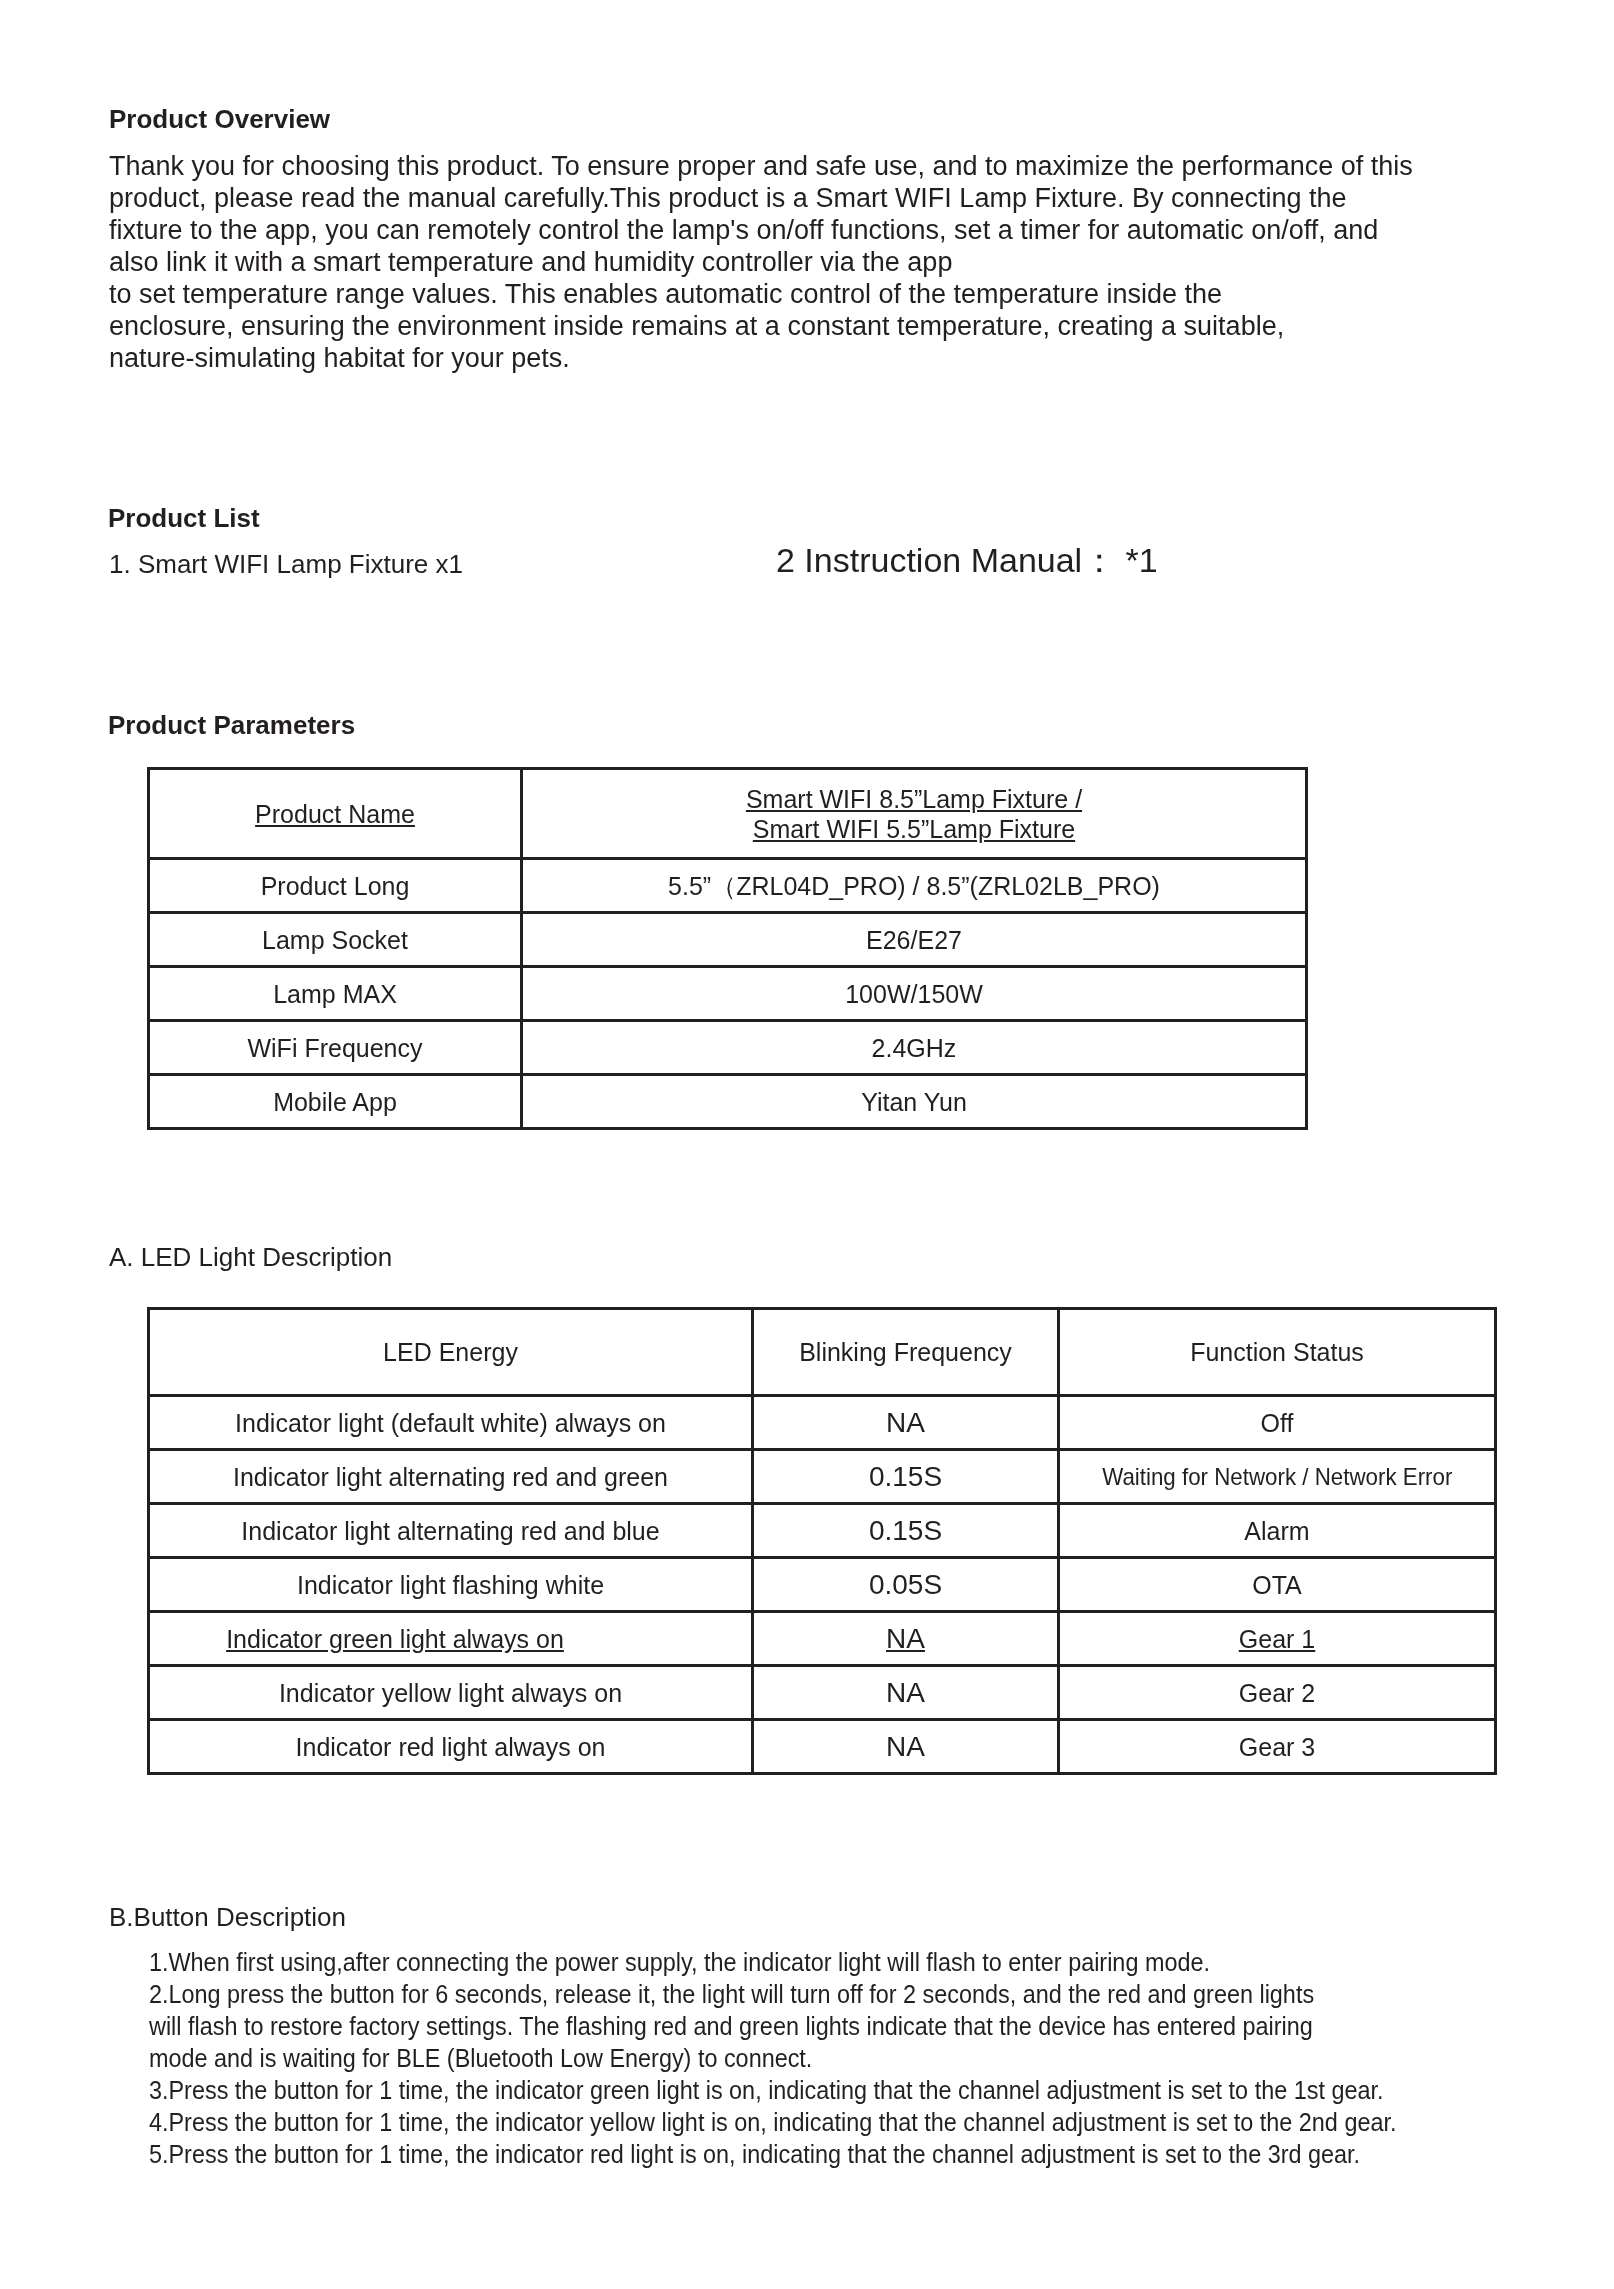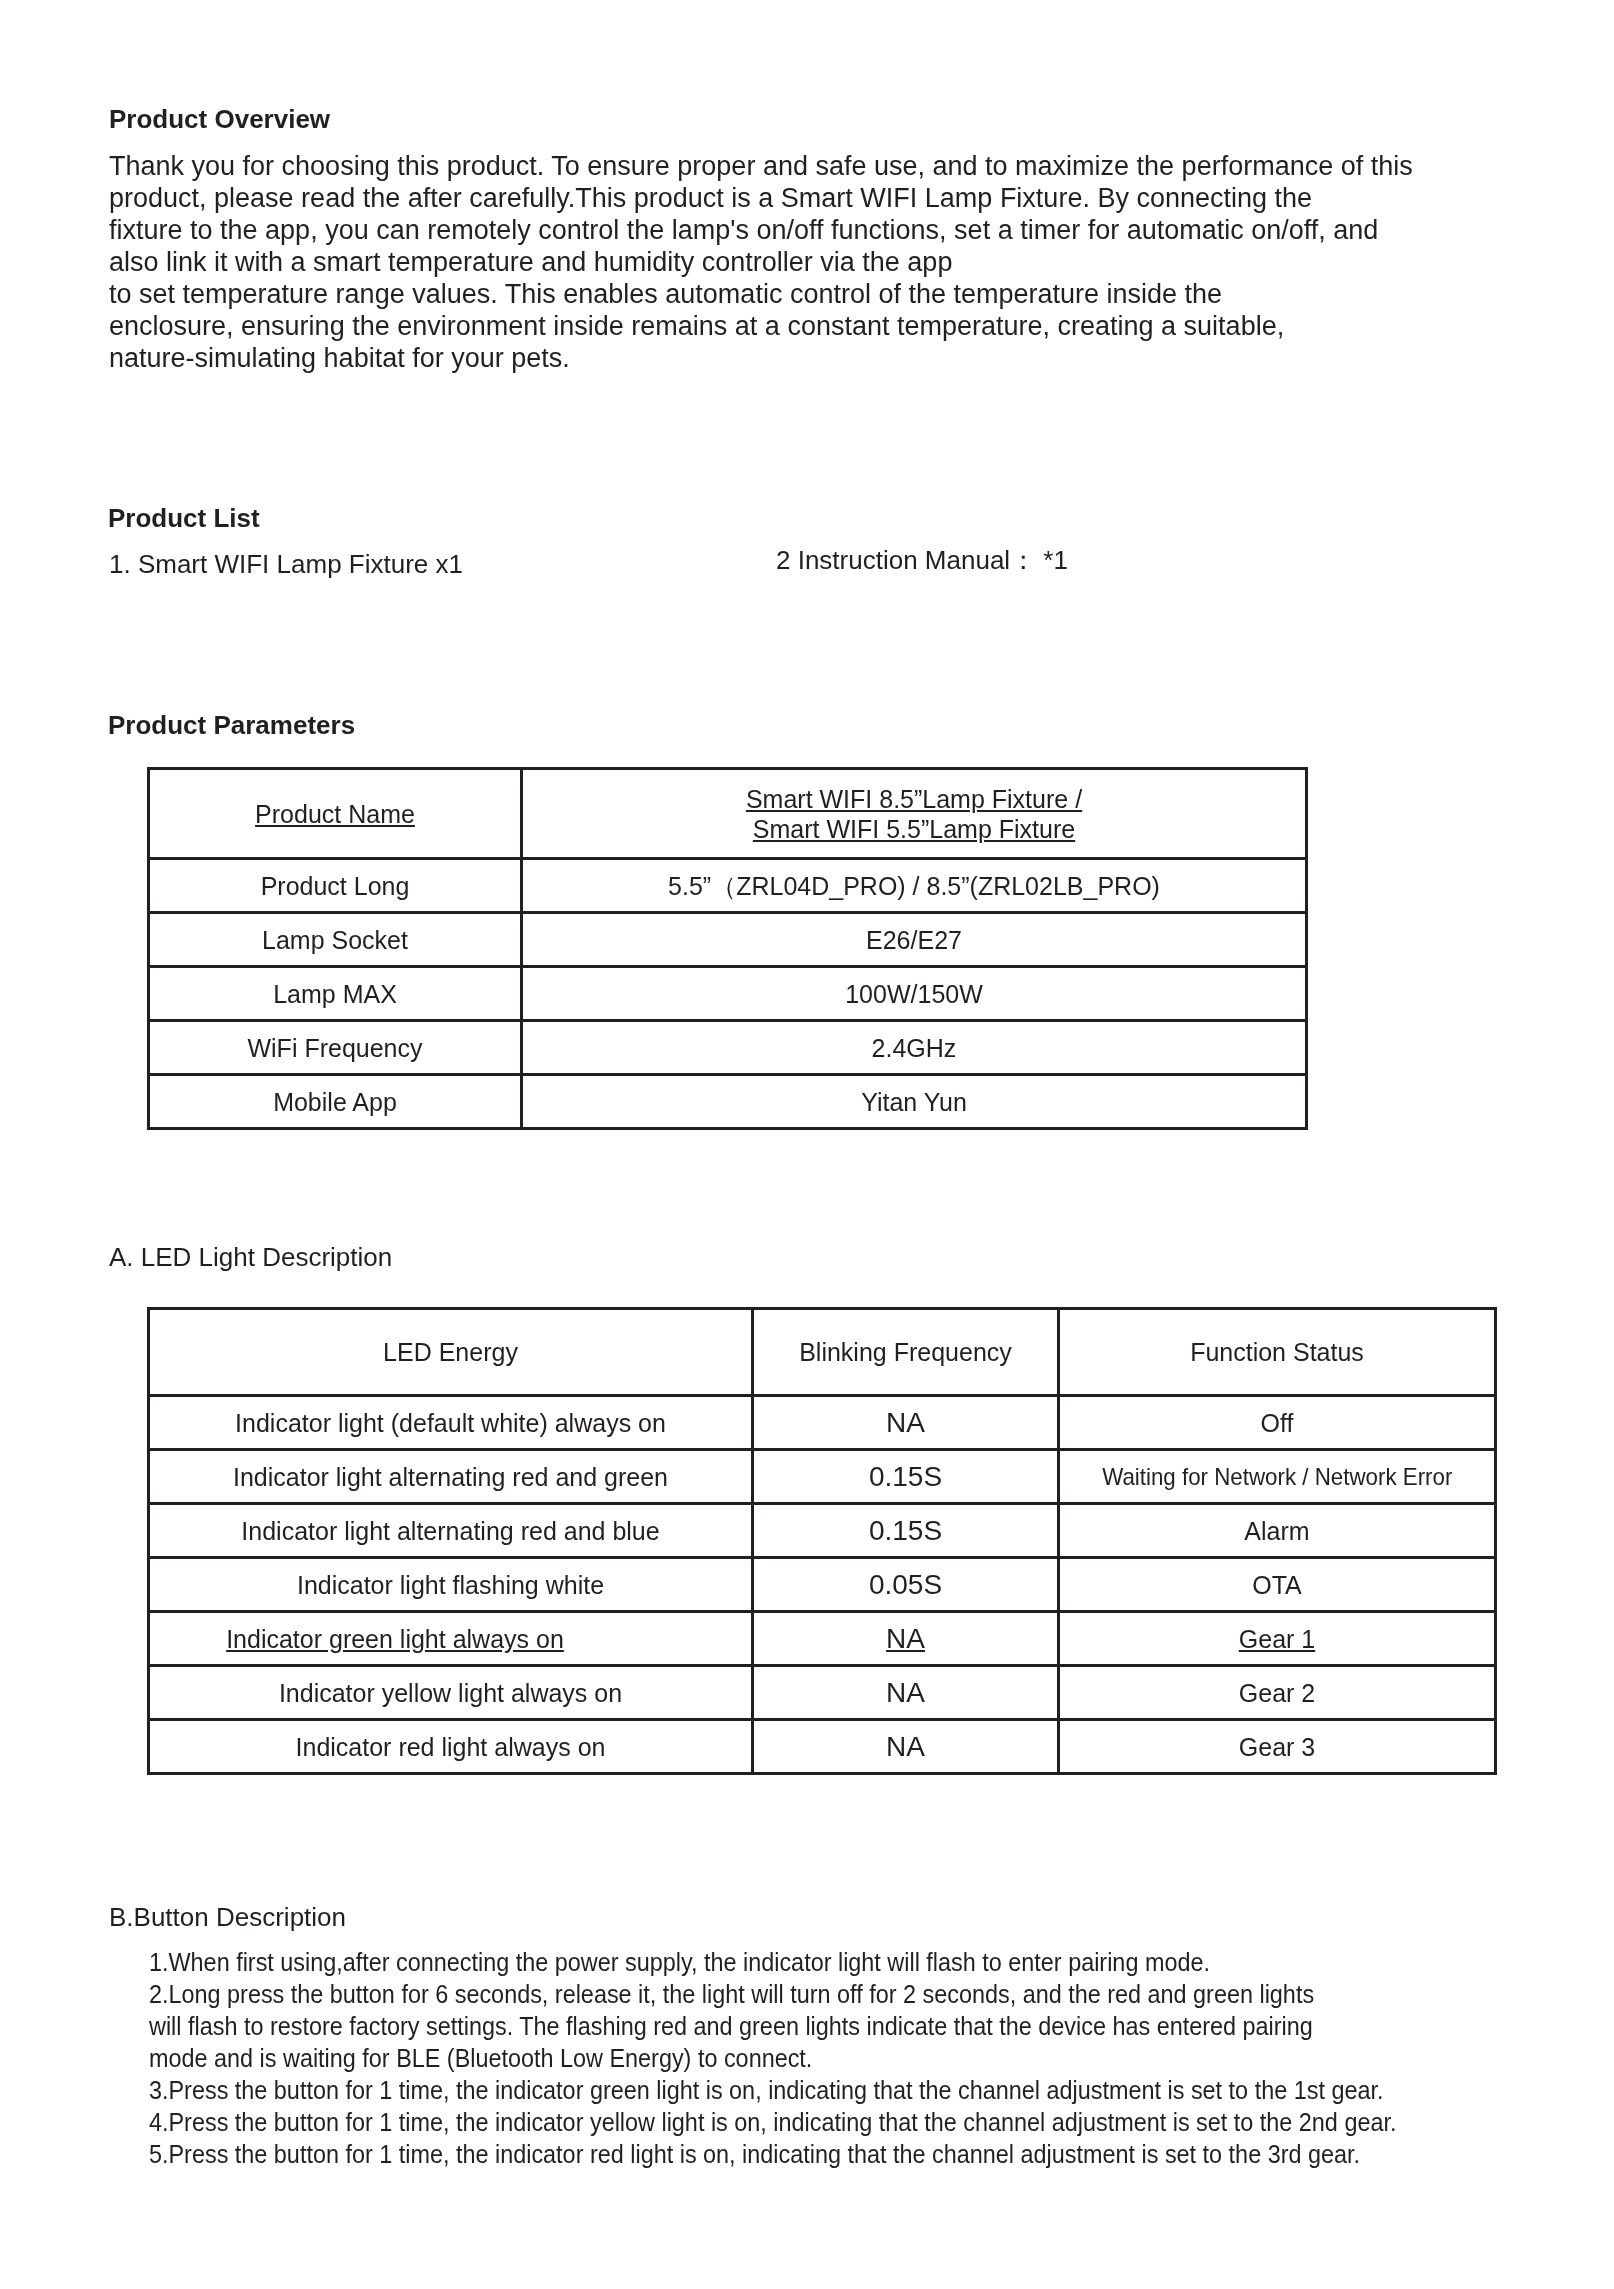--- a/index.html
+++ b/index.html
@@ -9,29 +9,29 @@
   .h-bold { font-weight: bold; font-size: 26px; line-height: 31px; white-space: nowrap; }
   .h-reg { font-weight: normal; font-size: 26px; line-height: 31px; white-space: nowrap; }
   .para { font-size: 27px; line-height: 32px; }
   .para .line { display: block; white-space: nowrap; height: 32px; }
   .cond { font-size: 26px; line-height: 32px; }
   .cond .line { display: block; white-space: nowrap; height: 32px; transform-origin: left center; transform: scaleX(0.9); }
   table.grid { position: absolute; border-collapse: collapse; table-layout: fixed; }
   table.grid td { border: 3.7px solid #231f20; text-align: center; vertical-align: middle;
                   font-size: 25px; line-height: 30px; padding: 0; white-space: nowrap; overflow: hidden; }
   .cell-cond { display: inline-block; transform: scaleX(0.93); }
-  .list-item-2 { font-size: 26px; }
+  .list-item-2 { font-size: 34px; }
 </style>
 </head>
 <body>
 
 <div class="abs h-bold" style="left:109px; top:104px;">Product Overview</div>
 <div class="abs para" style="left:109px; top:150px;">
   <span class="line">Thank you for choosing this product. To ensure proper and safe use, and to maximize the performance of this</span>
-  <span class="line">product, please read the after carefully.This product is a Smart WIFI Lamp Fixture. By connecting the</span>
+  <span class="line">product, please read the manual carefully.This product is a Smart WIFI Lamp Fixture. By connecting the</span>
   <span class="line">fixture to the app, you can remotely control the lamp's on/off functions, set a timer for automatic on/off, and</span>
   <span class="line">also link it with a smart temperature and humidity controller via the app</span>
   <span class="line">to set temperature range values. This enables automatic control of the temperature inside the</span>
   <span class="line">enclosure, ensuring the environment inside remains at a constant temperature, creating a suitable,</span>
   <span class="line">nature-simulating habitat for your pets.</span>
 </div>
 
 <div class="abs h-bold" style="left:108px; top:503px;">Product List</div>
 <div class="abs h-reg" style="left:109px; top:549px;">1. Smart WIFI Lamp Fixture x1</div>
 <div class="abs h-reg list-item-2" style="left:776px; top:545px;">2 Instruction Manual： *1</div>

